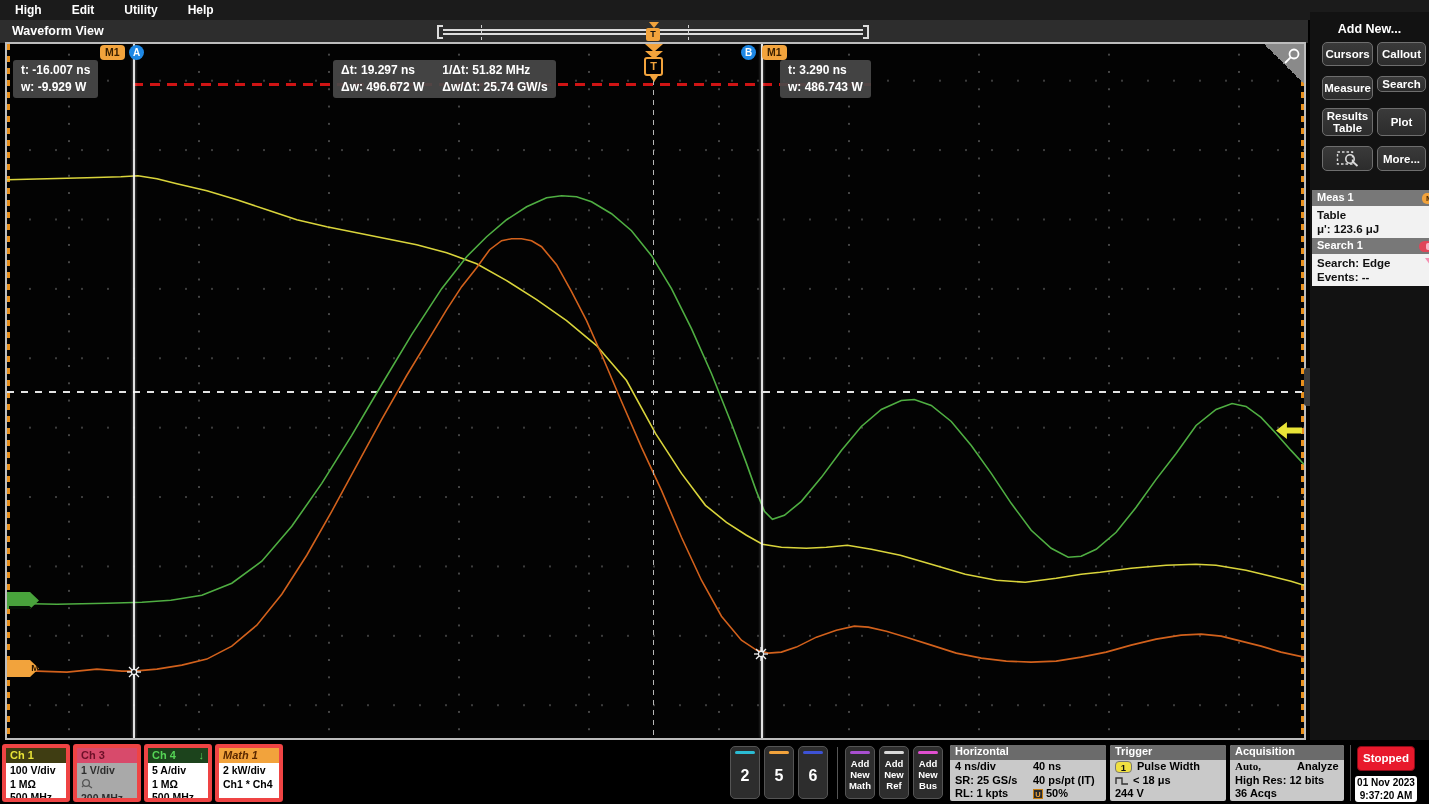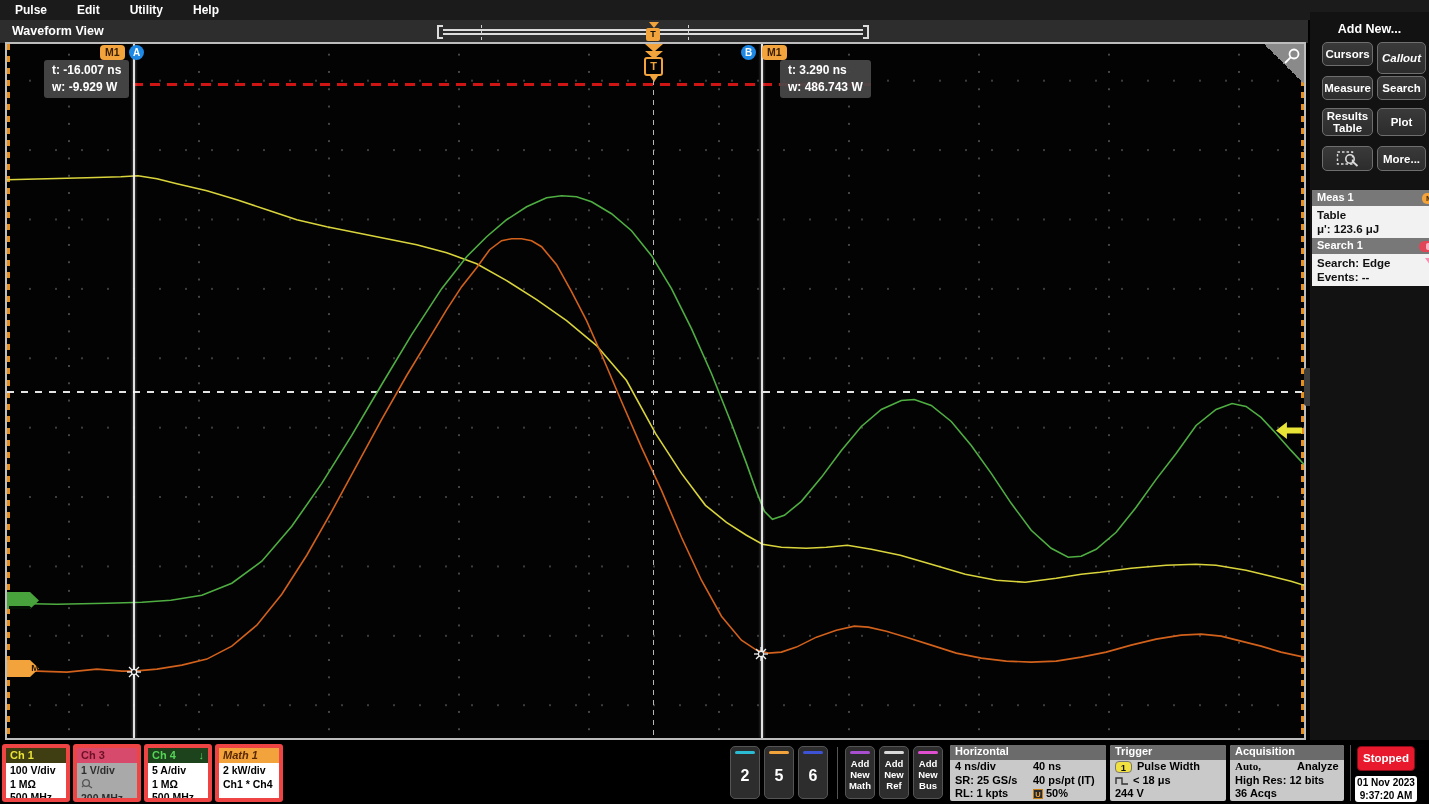--- a/index.html
+++ b/index.html
@@ -141,21 +141,21 @@
     border:1px solid #8d0a18; border-radius:4px; color:#fff; font-size:11.5px; font-weight:bold;
     text-align:center; line-height:23px; cursor:pointer; }
   #datetime { position:absolute; left:1355px; top:35px; width:62px; height:26px; background:#fff;
     border-radius:3px; color:#000; font-size:10px; font-weight:bold; text-align:center; line-height:12.5px;
     padding-top:1px; }
 </style>
 </head>
 <body>
 
 <div id="menubar">
-  <span class="mi">Pulse</span>
+  <span class="mi">High</span>
   <span class="mi">Edit</span>
   <span class="mi">Utility</span>
   <span class="mi">Help</span>
 </div>
 
 <div id="tabbar">
   <span id="tabtitle">Waveform View</span>
   <div id="minimap">
     <div class="mm-br l"></div>
     <div class="mm-rail"></div>
@@ -191,23 +191,29 @@
     <div class="pin"></div>
   </div>
 
   <div class="cursorline" style="left:126px"></div>
   <div class="cursorline" style="left:754px"></div>
   <span class="src-badge" style="left:93px">M1</span>
   <span class="ab-badge" style="left:122px">A</span>
   <span class="ab-badge" style="left:734px">B</span>
   <span class="src-badge" style="left:755px">M1</span>
 
-  <div class="readout" style="left:37px; top:16px;">
+  <div class="readout" style="left:6px; top:16px;">
     <div>t: -16.007 ns</div>
     <div>w: -9.929 W</div>
+  </div>
+  <div class="readout" id="delta-box" style="left:326px; top:16px;">
+    <div>Δt: 19.297 ns</div>
+    <div>1/Δt: 51.82 MHz</div>
+    <div>Δw: 496.672 W</div>
+    <div>Δw/Δt: 25.74 GW/s</div>
   </div>
   <div class="readout" style="left:751px; top:16px;margin-left:22px;">
     <div>t: 3.290 ns</div>
     <div>w: 486.743 W</div>
   </div>
 
   <div class="zmark" id="c4mark" style="top:548px">
     <div class="inner">C 4</div>
   </div>
   <div class="zmark" id="m1mark" style="top:616px">M 1</div>
@@ -243,23 +249,23 @@
 
 <div id="divhandle">
     <i></i>
     <i></i>
     <i></i>
   </div>
 
 <div id="rpanel">
   <div id="addnew-title">Add New...</div>
   <div class="rbtn" style="left:12px; top:30px; width:51px; height:24px;">Cursors</div>
-  <div class="rbtn" style="left:67px; top:30px; width:49px; height:32px;font-style:italic;">Callout</div>
+  <div class="rbtn" style="left:67px; top:30px; width:49px; height:24px;">Callout</div>
   <div class="rbtn" style="left:12px; top:64px; width:51px; height:24px;">Measure</div>
-  <div class="rbtn" style="left:67px; top:64px; width:49px; height:24px;">Search</div>
+  <div class="rbtn" style="left:67px; top:64px; width:49px; height:16px;">Search</div>
   <div class="rbtn" style="left:12px; top:96px; width:51px; height:28px; white-space:pre-line;">Results Table</div>
   <div class="rbtn" style="left:67px; top:96px; width:49px; height:28px;">Plot</div>
   <div class="rbtn" style="left:12px; top:134px; width:51px; height:25px;">
     <svg width="24" height="18" viewBox="0 0 24 18">
       <rect x="1.5" y="2" width="15" height="12" fill="none" stroke="#dcdcdc" stroke-width="1.4" stroke-dasharray="2.5 2"></rect>
       <circle cx="14" cy="9" r="4.2" fill="none" stroke="#dcdcdc" stroke-width="1.6"></circle>
       <line x1="17" y1="12" x2="21.5" y2="16" stroke="#dcdcdc" stroke-width="1.8"></line>
     </svg>
   </div>
   <div class="rbtn" style="left:67px; top:134px; width:49px; height:25px;">More...</div>

